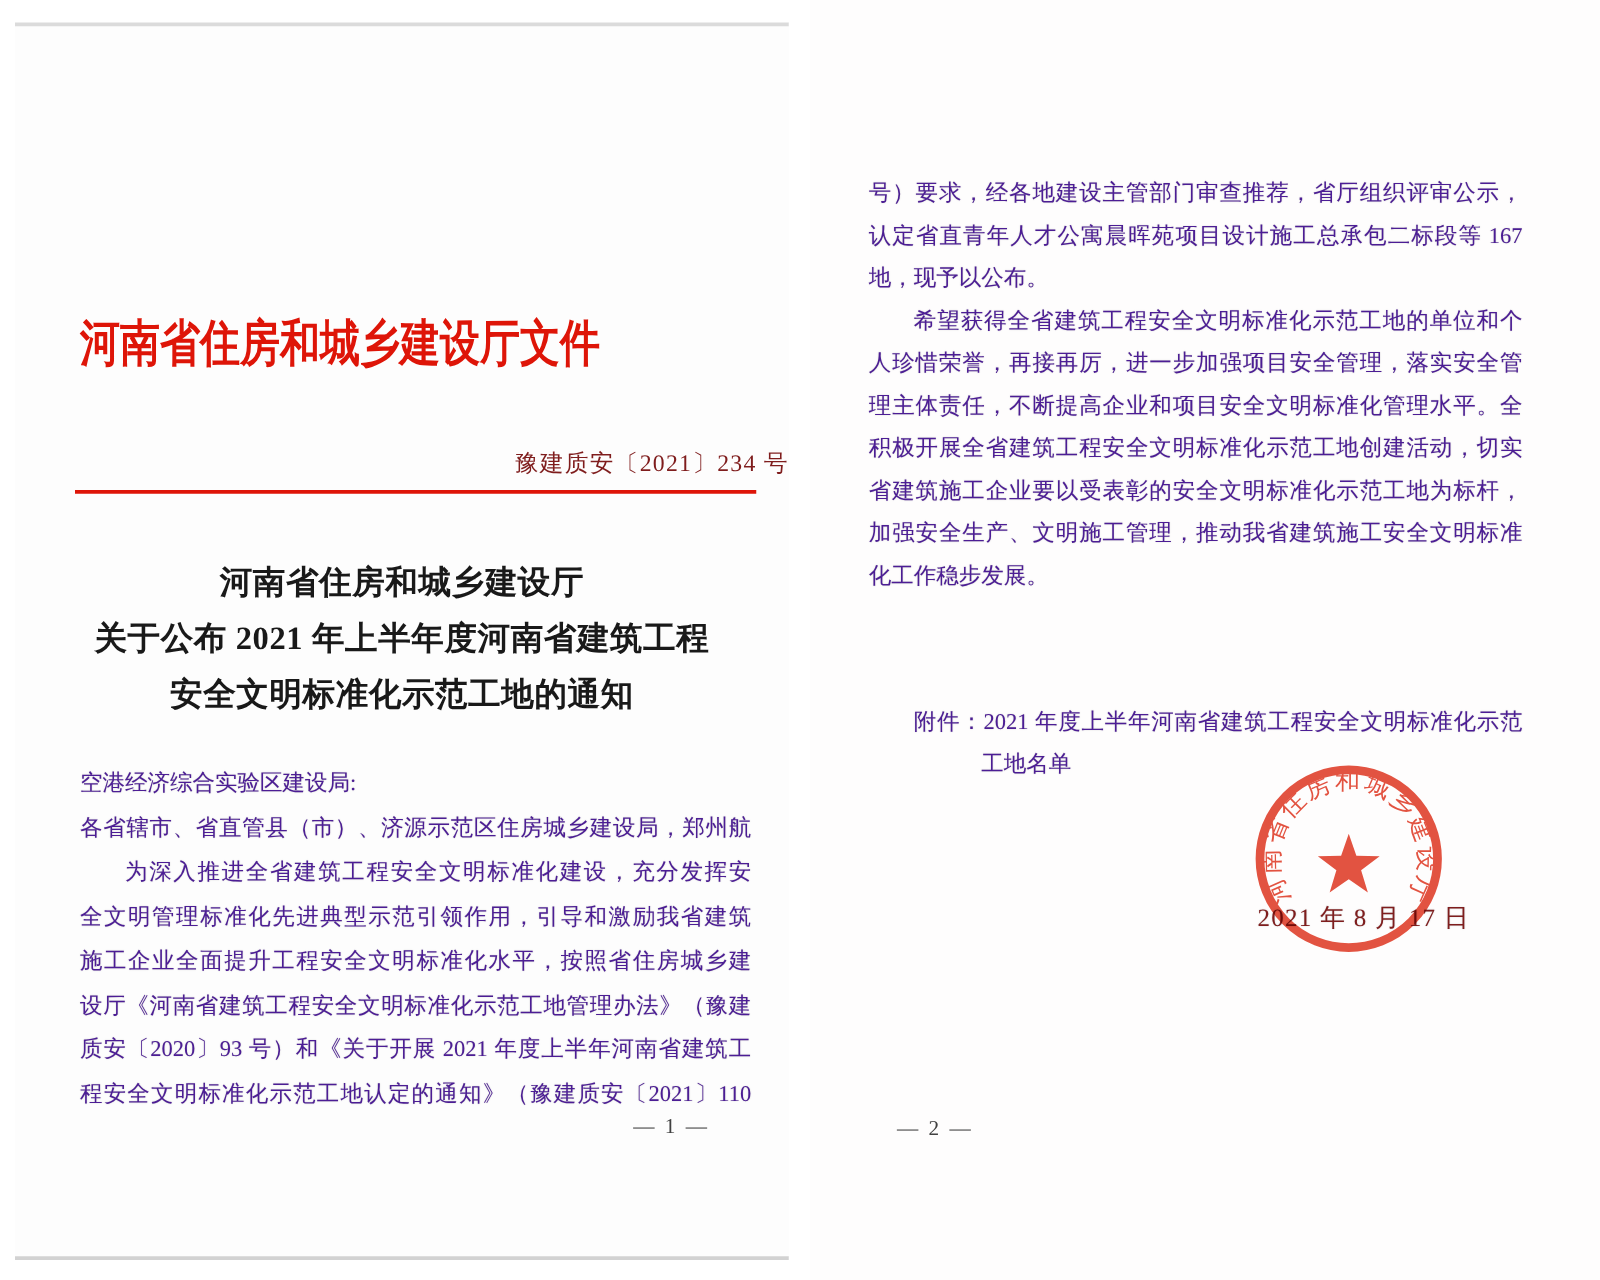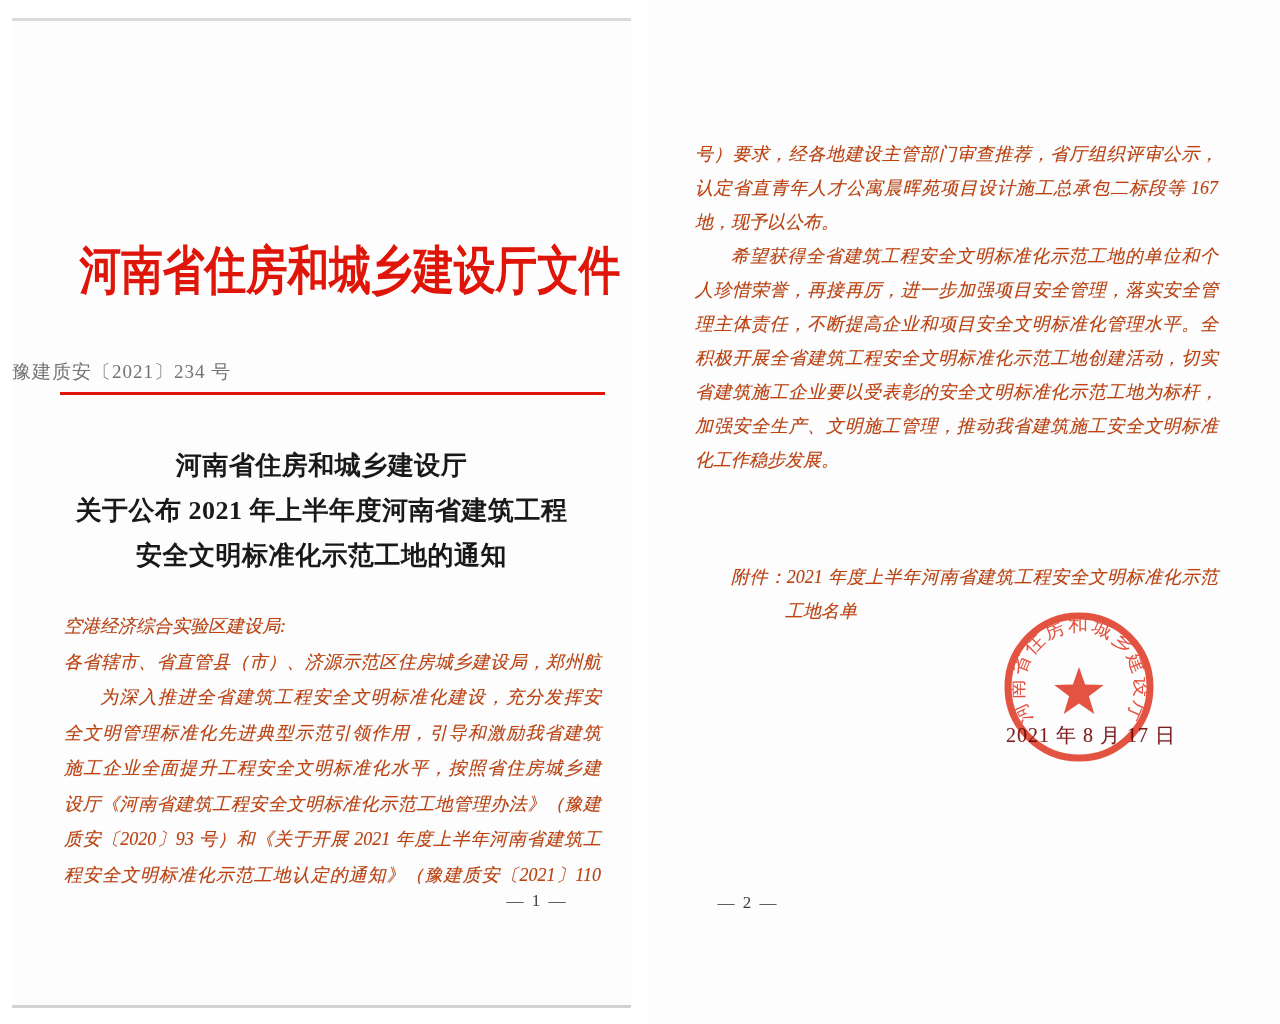--- a/index.html
+++ b/index.html
@@ -14,48 +14,47 @@
     background:#fdfdfd;
     border-top:3px solid var(--edge_gray,#dbdbdb);
     border-bottom:3px solid #d2d2d2;
   }
   .page2{
     left:648px;top:0;width:632px;height:1024px;
     background:#fefdfd;
   }
   .masthead{
     position:absolute;top:225px;left:0;width:100%;
-    text-align:right;white-space:nowrap;
+    text-align:left;white-space:nowrap;
     color:var(--header_red,#de1508);
-    font-weight:bold;font-size:52px;line-height:58px;font-family:Liberation Mono, monospace;
+    font-weight:bold;font-size:40px;line-height:58px;
   }
   .masthead-inner{display:inline-block;transform:scaleX(.8);transform-origin:center;letter-spacing:0;}
   .docnum{
     position:absolute;top:338px;left:0;width:100%;
-    text-align:left;font-size:19px;line-height:26px;color:#737373;letter-spacing:1px;
+    text-align:right;font-size:19px;line-height:26px;color:#7f1d1d;letter-spacing:1px;
   }
   .redrule{
     position:absolute;top:371px;left:48px;width:545px;height:3px;
     background:var(--header_red,#de1508);
   }
   .title-block{position:absolute;top:422px;left:0;width:100%;}
   .title-line{
     text-align:center;font-size:26px;line-height:45px;font-weight:bold;
     color:#191919;letter-spacing:.5px;white-space:nowrap;
   }
   .body-block{position:absolute;}
   .p1body{top:588px;left:52px;width:537px;}
   .p1body .bline{line-height:35.5px;}
   .p2body{top:137px;left:47px;width:523px;}
   .attach-block{position:absolute;top:545px;left:47px;width:523px;margin-top:15px;}
   .bline{
-    font-size:18px;line-height:34px;color:#c2410c;
+    font-size:18px;line-height:34px;color:#4c1d95;
     white-space:nowrap;text-align:left;
     text-shadow:0 0 1px rgba(70,70,70,.35);
-    font-style:italic;
   }
   .bline.j{text-align:justify;text-align-last:justify;}
   .bline.ind2{text-indent:2em;}
   .bline.inda{padding-left:90px;}
   .footer{
     position:absolute;font-size:17px;color:#414141;letter-spacing:2px;white-space:nowrap;text-align:center;
   }
   .f1{top:870px;left:470px;width:110px;}
   .f2{top:893px;left:50px;width:100px;}
   .date{

